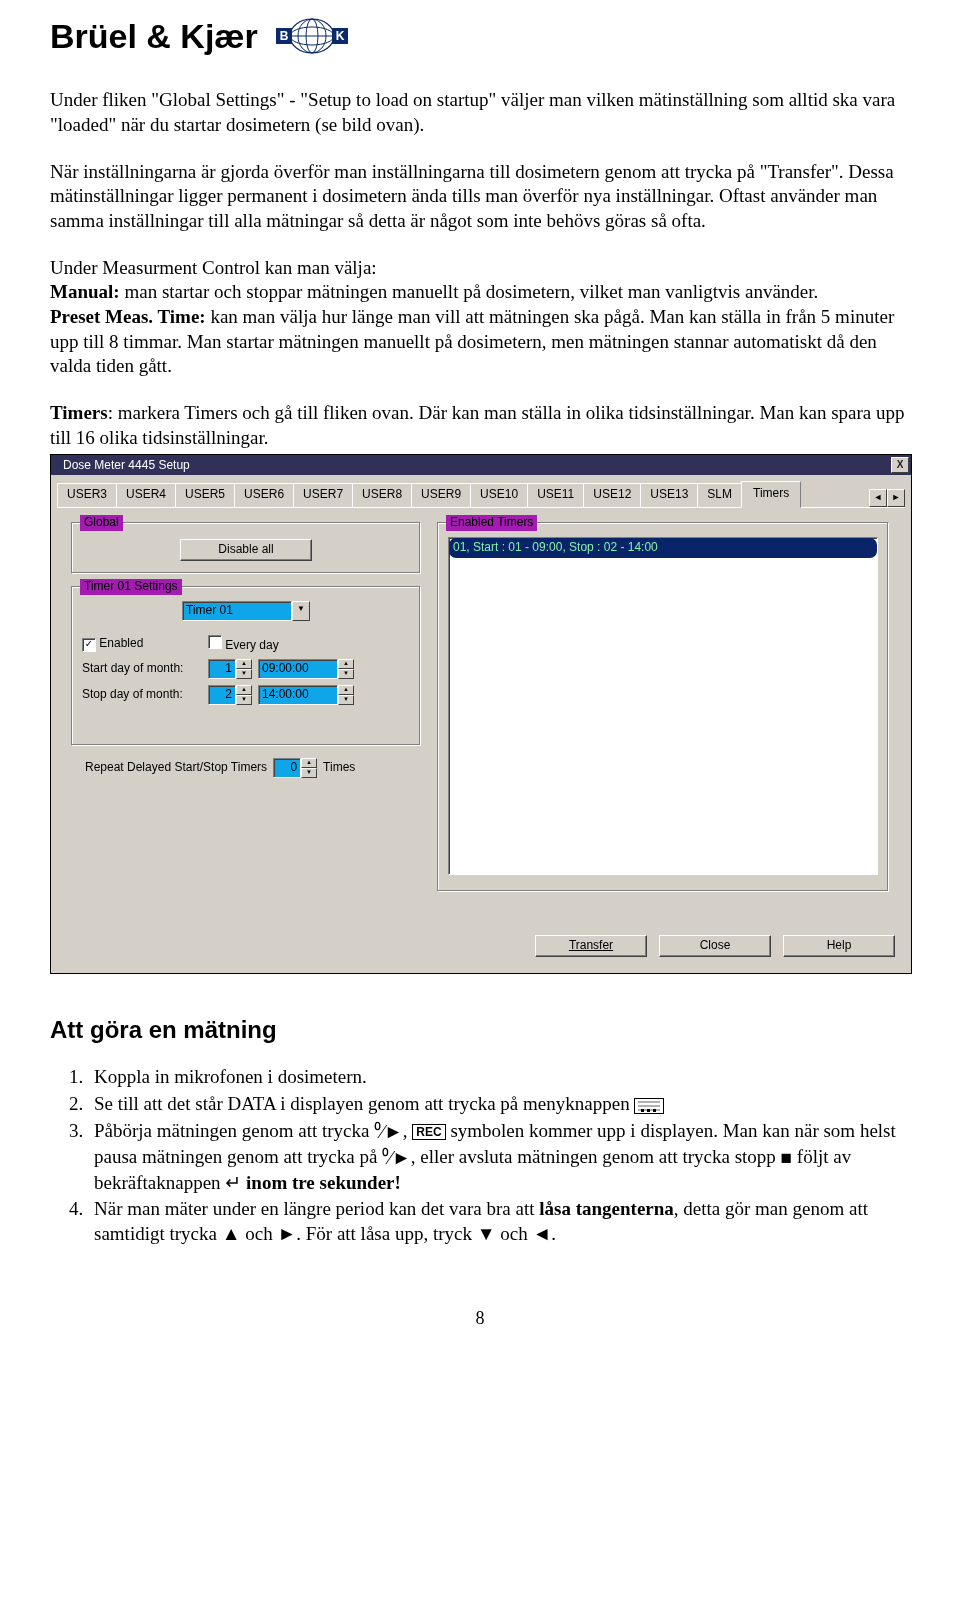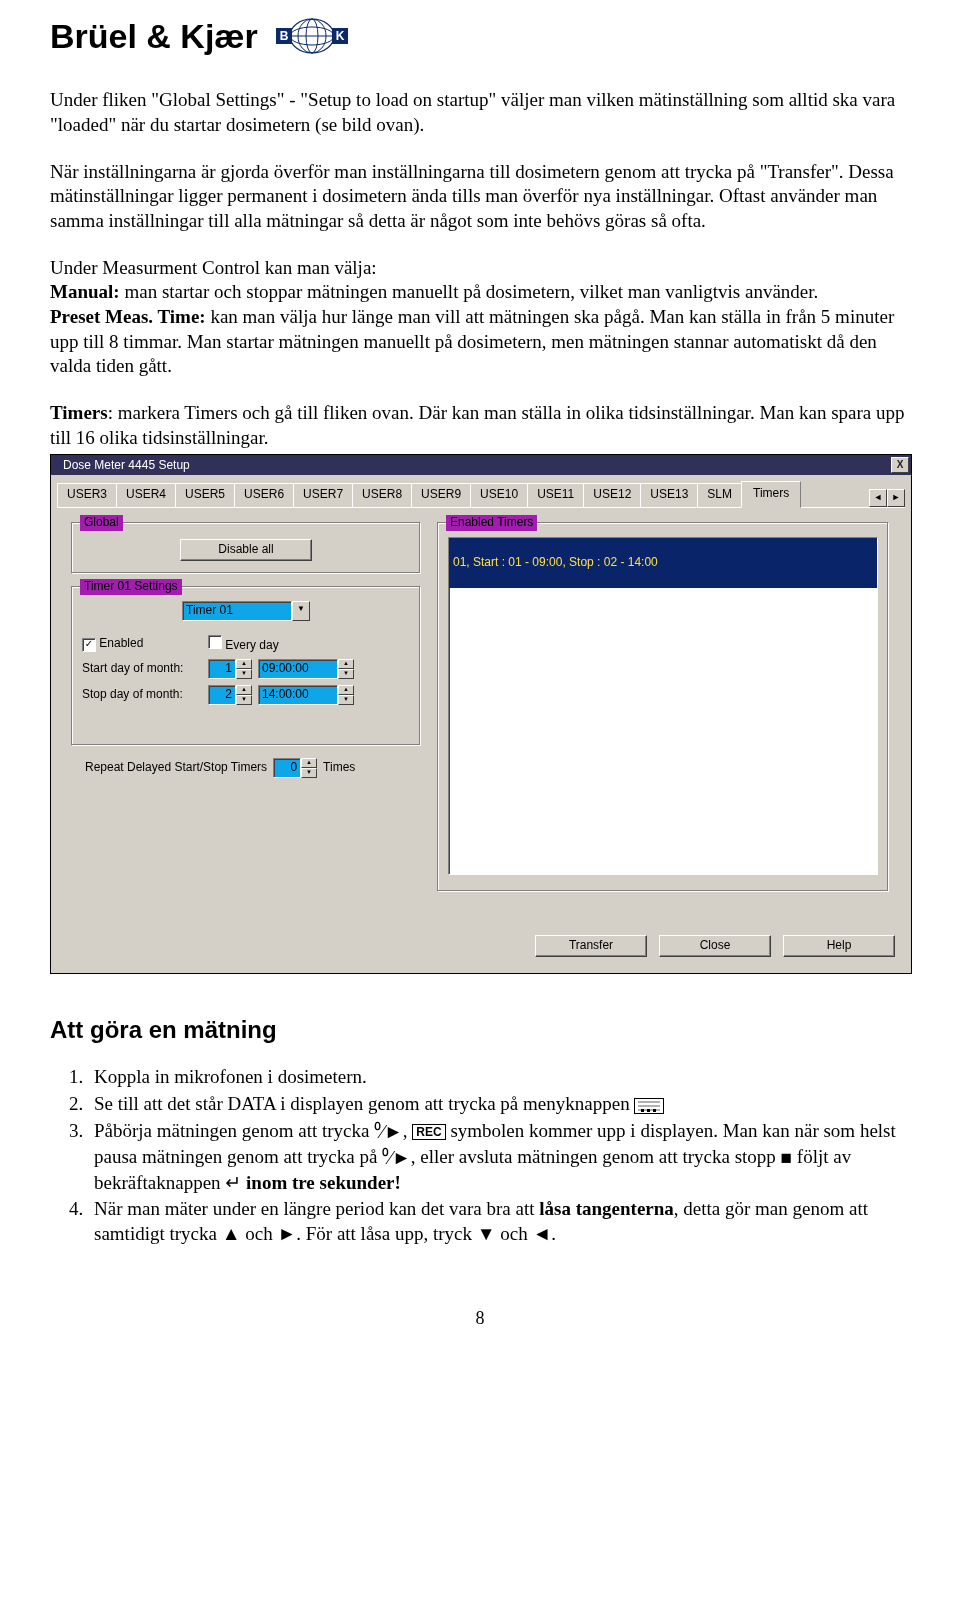--- a/index.html
+++ b/index.html
@@ -105,21 +105,21 @@
   .spinwrap .win-input { width: 28px; text-align: right; }
   .spin { display: inline-flex; flex-direction: column; }
   .spin div { width: 14px; height: 8px; background: #d4d0c8; border-top: 1px solid #fff; border-left: 1px solid #fff; border-right: 1px solid #404040; border-bottom: 1px solid #404040; font-size: 6px; text-align: center; line-height: 6px; }
   .chk { display: inline-block; width: 12px; height: 12px; background: #fff; border-top: 1px solid #808080; border-left: 1px solid #808080; border-right: 1px solid #fff; border-bottom: 1px solid #fff; box-shadow: inset 1px 1px 0 #404040; text-align: center; font-size: 10px; line-height: 10px; font-family: Arial; }
 
   .listbox {
     background: #fff; border-top: 1px solid #808080; border-left: 1px solid #808080;
     border-right: 1px solid #fff; border-bottom: 1px solid #fff; box-shadow: inset 1px 1px 0 #404040;
     width: 100%; height: 338px; box-sizing: border-box;
   }
-  .list-selected { background: #0a246a; color: #fde047; padding: 17px 4px; }
+  .list-selected { background: #0a246a; color: #86efac; padding: 2px 4px; border-radius: 7px; }
 
   .row { display: flex; align-items: center; gap: 6px; margin-bottom: 6px; }
   .bottom-btns { position: absolute; right: 10px; bottom: 10px; display: flex; gap: 12px; }
 
   h2.section { font-family: Arial, sans-serif; font-weight: bold; font-size: 24px; margin: 40px 0 20px 0; }
   ol.steps { padding-left: 38px; margin: 0; }
   ol.steps li { margin-bottom: 2px; padding-left: 6px; }
   .inline-icon { display: inline-block; vertical-align: middle; }
   .menubtn-icon {
     display: inline-block; width: 28px; height: 14px; border: 1px solid #000; vertical-align: middle; position: relative; background: #fff;
@@ -260,21 +260,21 @@
     </div>
 
     <div class="grp grp-enabled">
       <span class="grp-title">Enabled Timers</span>
       <div class="listbox">
         <div class="list-selected">01, Start : 01 - 09:00, Stop : 02 - 14:00</div>
       </div>
     </div>
 
     <div class="bottom-btns">
-      <span class="win-btn" style="width:110px;">Transfer</span>
+      <span class="win-btn" style="width:110px;text-decoration:underline;">Transfer</span>
       <span class="win-btn" style="width:110px;">Close</span>
       <span class="win-btn" style="width:110px;">Help</span>
     </div>
   </div>
 </div>
 
 <h2 class="section">Att göra en mätning</h2>
 
 <ol class="steps">
   <li>Koppla in mikrofonen i dosimetern.</li>

